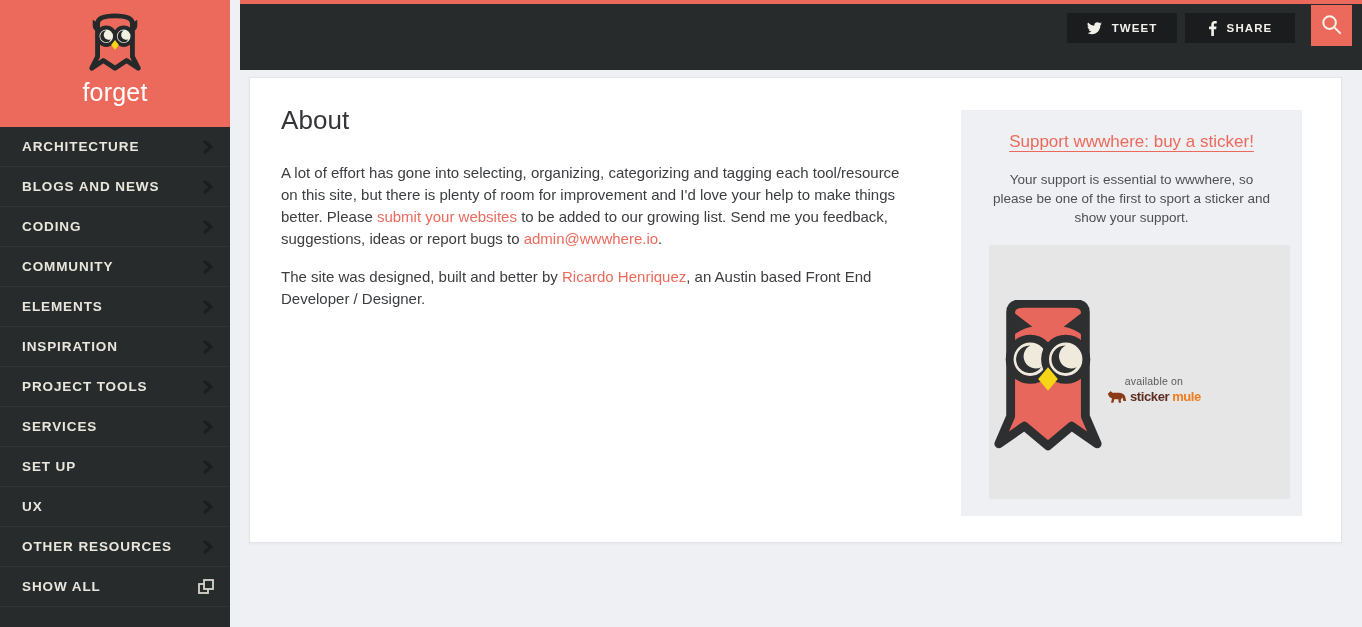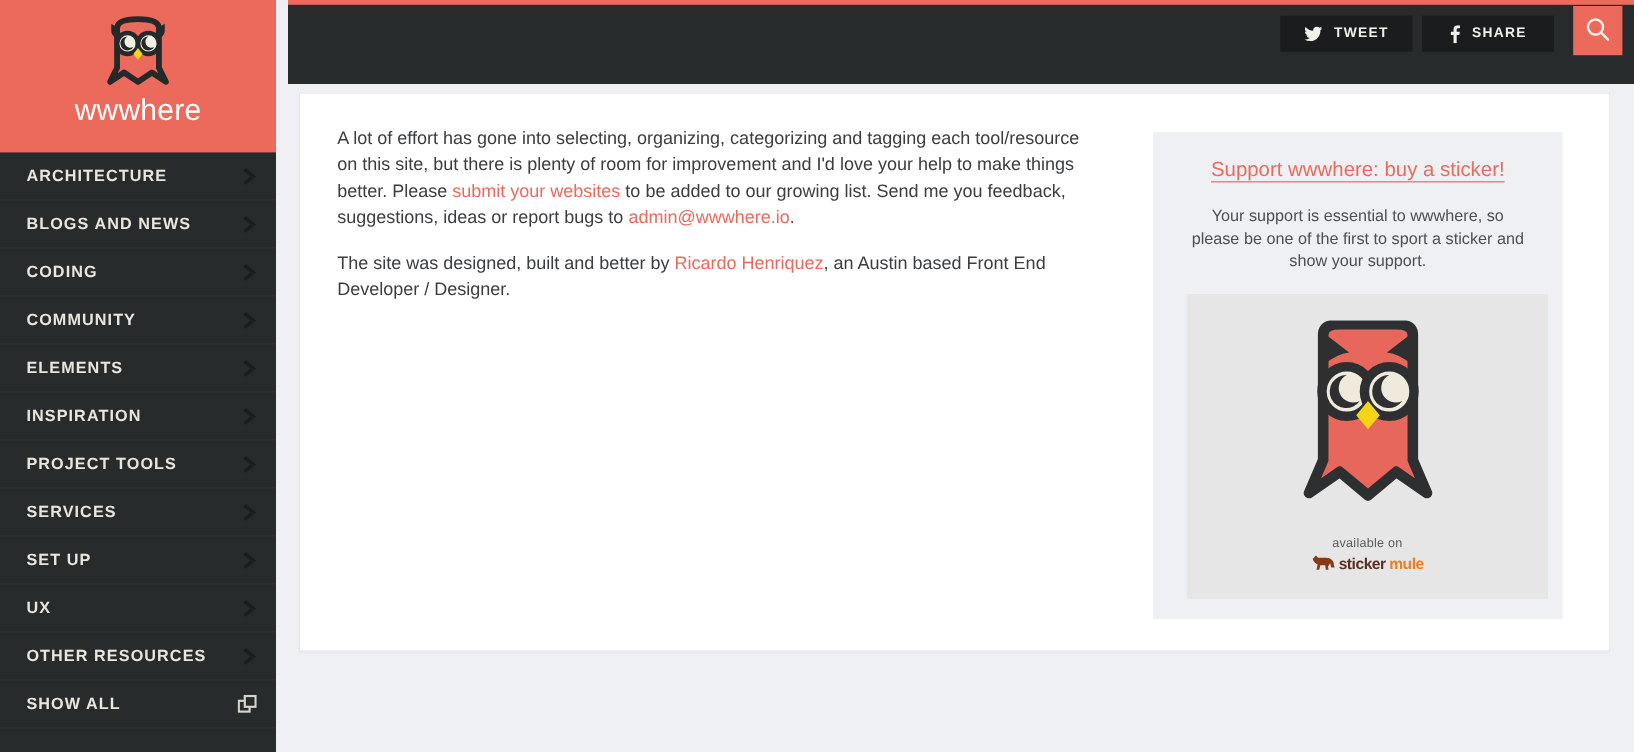--- a/index.html
+++ b/index.html
@@ -143,23 +143,23 @@
   .panel-text {
     text-align: center;
     font-size: 13.5px;
     line-height: 19px;
     color: #4d4f52;
     margin-bottom: 18px;
   }
   .sticker-box {
     width: 301px; height: 254px;
     background: #e6e6e6;
-    display: flex; flex-direction: column;
+    display: flex; flex-direction: row;
     align-items: center; justify-content: flex-start;
-    padding-top: 22px;
+    padding-top: 8px;
     cursor: pointer;
   }
   .sticker-img { width: 118px; height: 152px; display: block; }
   .mule-wrap { margin-top: 28px; text-align: center; }
   .mule-available {
     font-size: 10.5px;
     color: #5a5a5a;
     letter-spacing: .2px;
     margin-bottom: 1px;
   }
@@ -183,21 +183,21 @@
           <path d="M9 8 L9 14 Q9 18 13 20 L18 23 Q14 17 14 11 Z" fill="#26292a"></path>
           <path d="M55 8 L55 14 Q55 18 51 20 L46 23 Q50 17 50 11 Z" fill="#26292a"></path>
           <path d="M14 12 Q14 4 32 4 Q50 4 50 12 L50 46 L56 58 L44 50 L32 58 L20 50 L8 58 L14 46 Z" fill="none" stroke="#26292a" stroke-width="5" stroke-linejoin="round"></path>
           <circle cx="23" cy="25" r="9" fill="#f2efe3" stroke="#26292a" stroke-width="4"></circle>
           <circle cx="41" cy="25" r="9" fill="#f2efe3" stroke="#26292a" stroke-width="4"></circle>
           <path d="M23 19 a6 6 0 1 0 5 9 a4.6 4.6 0 1 1 -5 -9z" fill="#26292a"></path>
           <path d="M41 19 a6 6 0 1 0 5 9 a4.6 4.6 0 1 1 -5 -9z" fill="#26292a"></path>
           <path d="M32 29 L36 34 L32 39 L28 34 Z" fill="#f5d515"></path>
         </svg>
       </span>
-      <span class="brand-name">wwwhere</span>
+      <span class="brand-name">forget</span>
     </div>
 
     <nav class="nav">
 
       <div class="nav-item">
         <span class="label">ARCHITECTURE</span>
         <span class="nav-chevron">
           <svg viewBox="0 0 12 14" width="12" height="14">
               <path d="M3 2 L9 7 L3 12" fill="none" stroke="#1b1d1e" stroke-width="3" stroke-linecap="square"></path>
             </svg>
@@ -338,20 +338,21 @@
             <path d="M14 14 L20 20" stroke="#f7f3ea" stroke-width="2.1" stroke-linecap="round"></path>
           </svg>
         </span>
       </button>
     </div>
   </header>
 
   <main class="content-card">
 
     <article class="article">
+      <h1 class="page-title">About</h1>
 
 
       <p>
         <span>A lot of effort has gone into selecting, organizing, categorizing and tagging each tool/resource on this site, but there is plenty of room for improvement and I'd love your help to make things better. Please </span><a href="#">submit your websites</a><span> to be added to our growing list. Send me you feedback, suggestions, ideas or report bugs to </span><a href="#">admin@wwwhere.io</a><span>.</span>
       </p>
 
       <p>
         <span>The site was designed, built and better by </span><a href="#">Ricardo Henriquez</a><span>, an Austin based Front End Developer / Designer.</span>
       </p>
 

